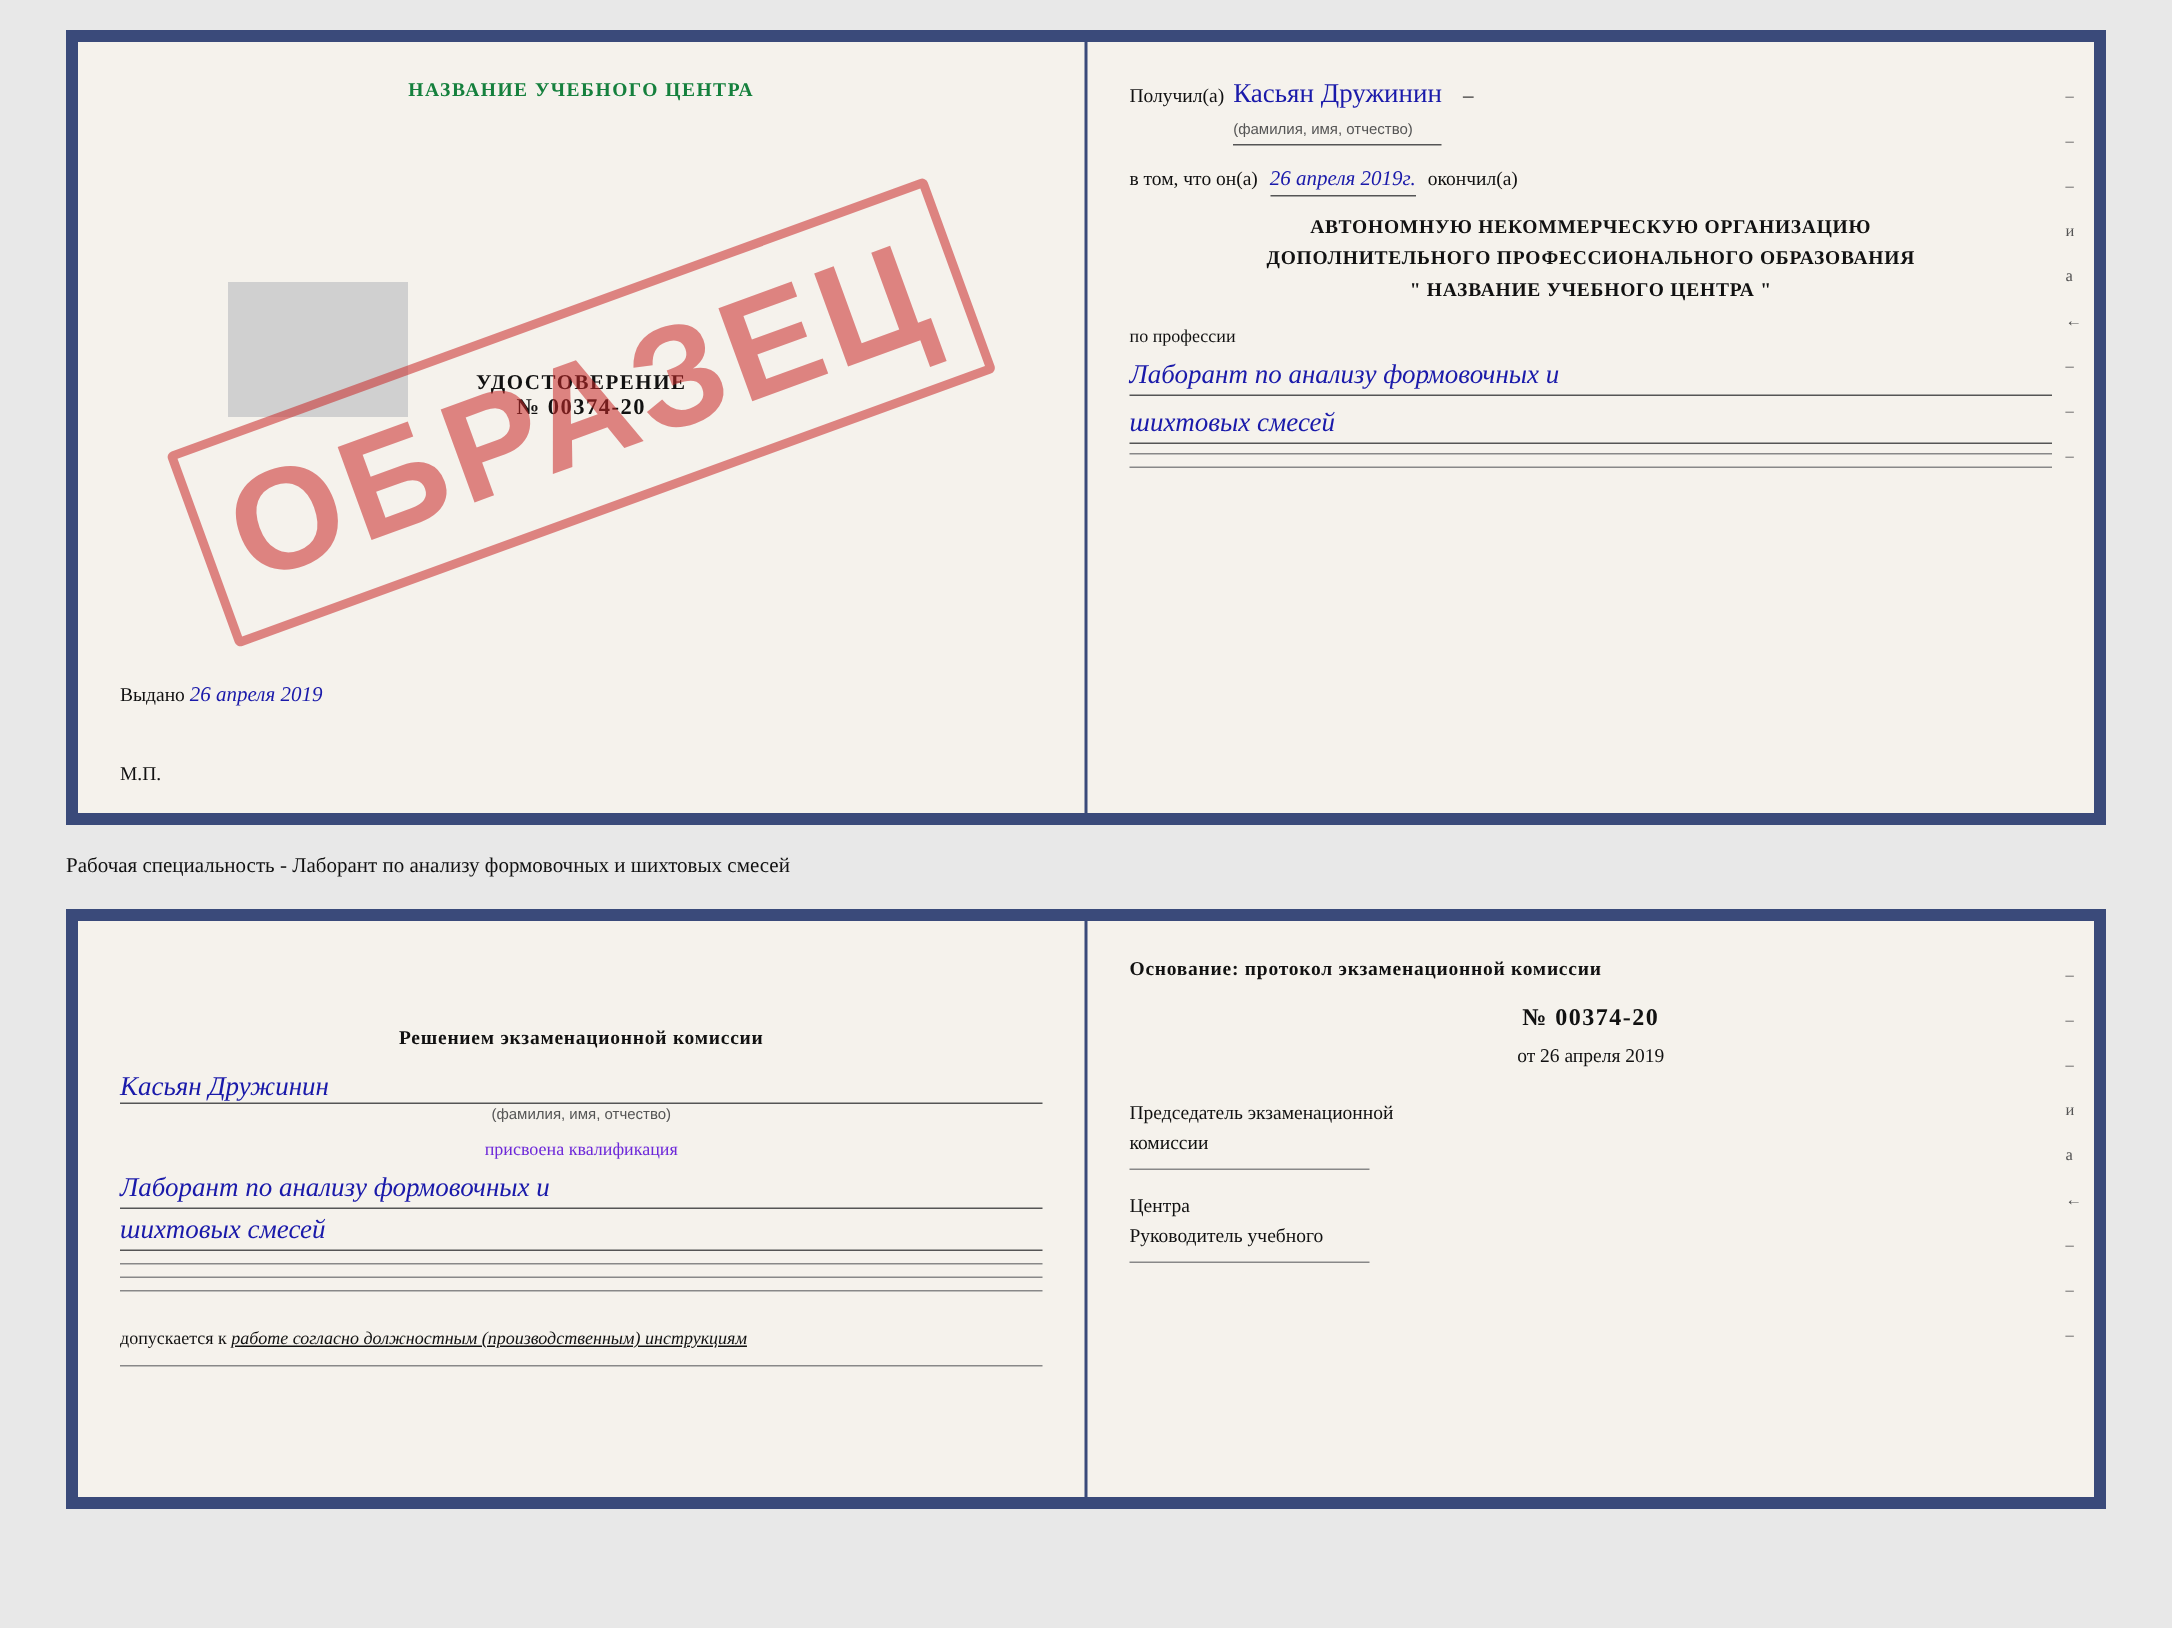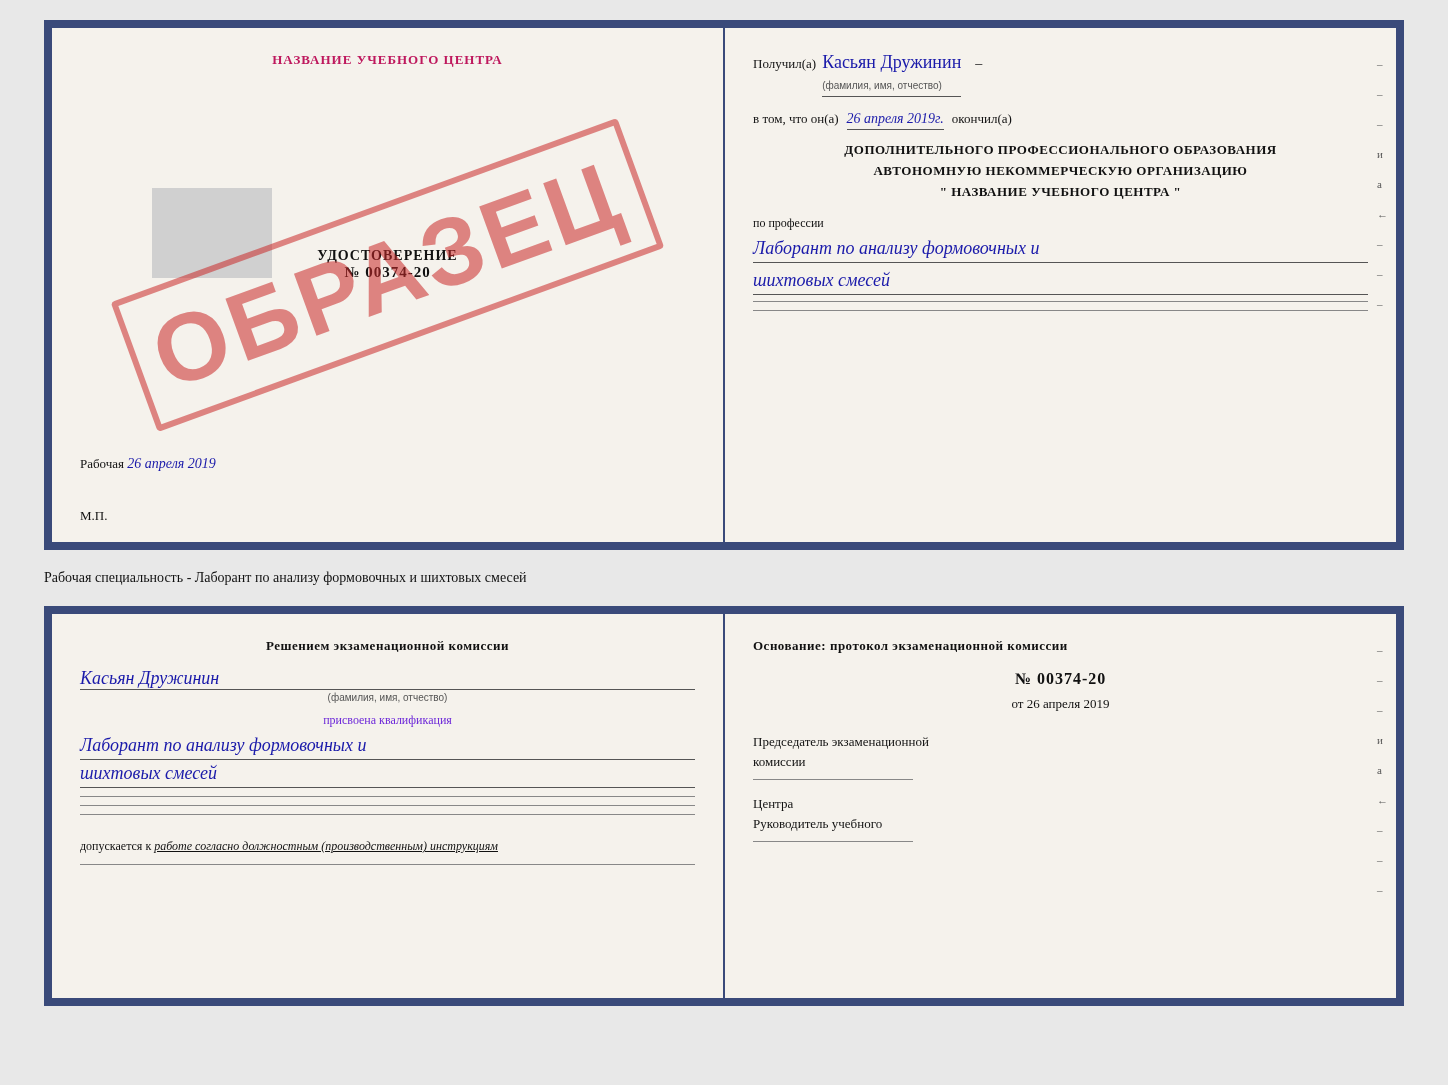--- a/index.html
+++ b/index.html
@@ -37,21 +37,21 @@
     .card-top { height: 530px; }
     .card-bottom { height: 400px; }
 
     
     .top-left-title {
       text-align: center;
       font-size: 13px;
       font-weight: bold;
       letter-spacing: 1px;
       margin-bottom: 10px;
-      color: #be185d;
+      color: #15803d;
     }
 
     .obrazec-overlay {
       position: absolute;
       top: 40px;
       left: 20px;
       right: 20px;
       bottom: 60px;
       display: flex;
       align-items: center;
@@ -218,20 +218,21 @@
       padding: 24px 28px;
     }
 
     .resheniem-title {
       font-size: 13px;
       letter-spacing: 0.5px;
       color: #111;
       text-align: center;
       margin-bottom: 14px;
       font-weight: bold;
+      margin-top: 46px;
     }
 
     .fio-line-bottom {
       border-bottom: 1px solid #555;
       margin-bottom: 2px;
     }
 
     .fio-handwritten-bottom {
       font-family: 'Palatino Linotype', Palatino, serif;
       font-size: 18px;
@@ -345,21 +346,21 @@
     <div class="udostoverenie-box"></div>
 
     <div class="obrazec-overlay">
       <div class="obrazec-text">ОБРАЗЕЦ</div>
     </div>
 
     <div class="udostoverenie-label">УДОСТОВЕРЕНИЕ</div>
     <div class="number-label">№ 00374-20</div>
 
     <div class="vydano-line">
-      <span>Рабочая</span>
+      <span>Выдано</span>
       <span class="vydano-date">26 апреля 2019</span>
     </div>
 
     <div class="mp-label">М.П.</div>
   </div>
 
   <div class="doc-right">
     <div class="poluchil-line">
       <span>Получил(а)</span>
       <span class="poluchil-name">
@@ -370,22 +371,22 @@
       <span style="margin-left:8px; font-size:14px;">–</span>
     </div>
 
     <div class="vtom-line">
       <span>в том, что он(а)</span>
       <span class="date-handwritten">26 апреля 2019г.</span>
       <span>окончил(а)</span>
     </div>
 
     <div class="avt-block">
+      <div>АВТОНОМНУЮ НЕКОММЕРЧЕСКУЮ ОРГАНИЗАЦИЮ</div>
       <div>ДОПОЛНИТЕЛЬНОГО ПРОФЕССИОНАЛЬНОГО ОБРАЗОВАНИЯ</div>
-      <div>АВТОНОМНУЮ НЕКОММЕРЧЕСКУЮ ОРГАНИЗАЦИЮ</div>
       <div>"    НАЗВАНИЕ УЧЕБНОГО ЦЕНТРА    "</div>
     </div>
 
     <div class="profesi-label">по профессии</div>
     <span class="profesi-hand">Лаборант по анализу формовочных и</span>
     <span class="profesi-hand">шихтовых смесей</span>
     <div style="border-bottom:1px solid #888; margin-top:6px;"></div>
     <div style="border-bottom:1px solid #888; margin-top:8px;"></div>
 
     <div class="right-side-marks">

